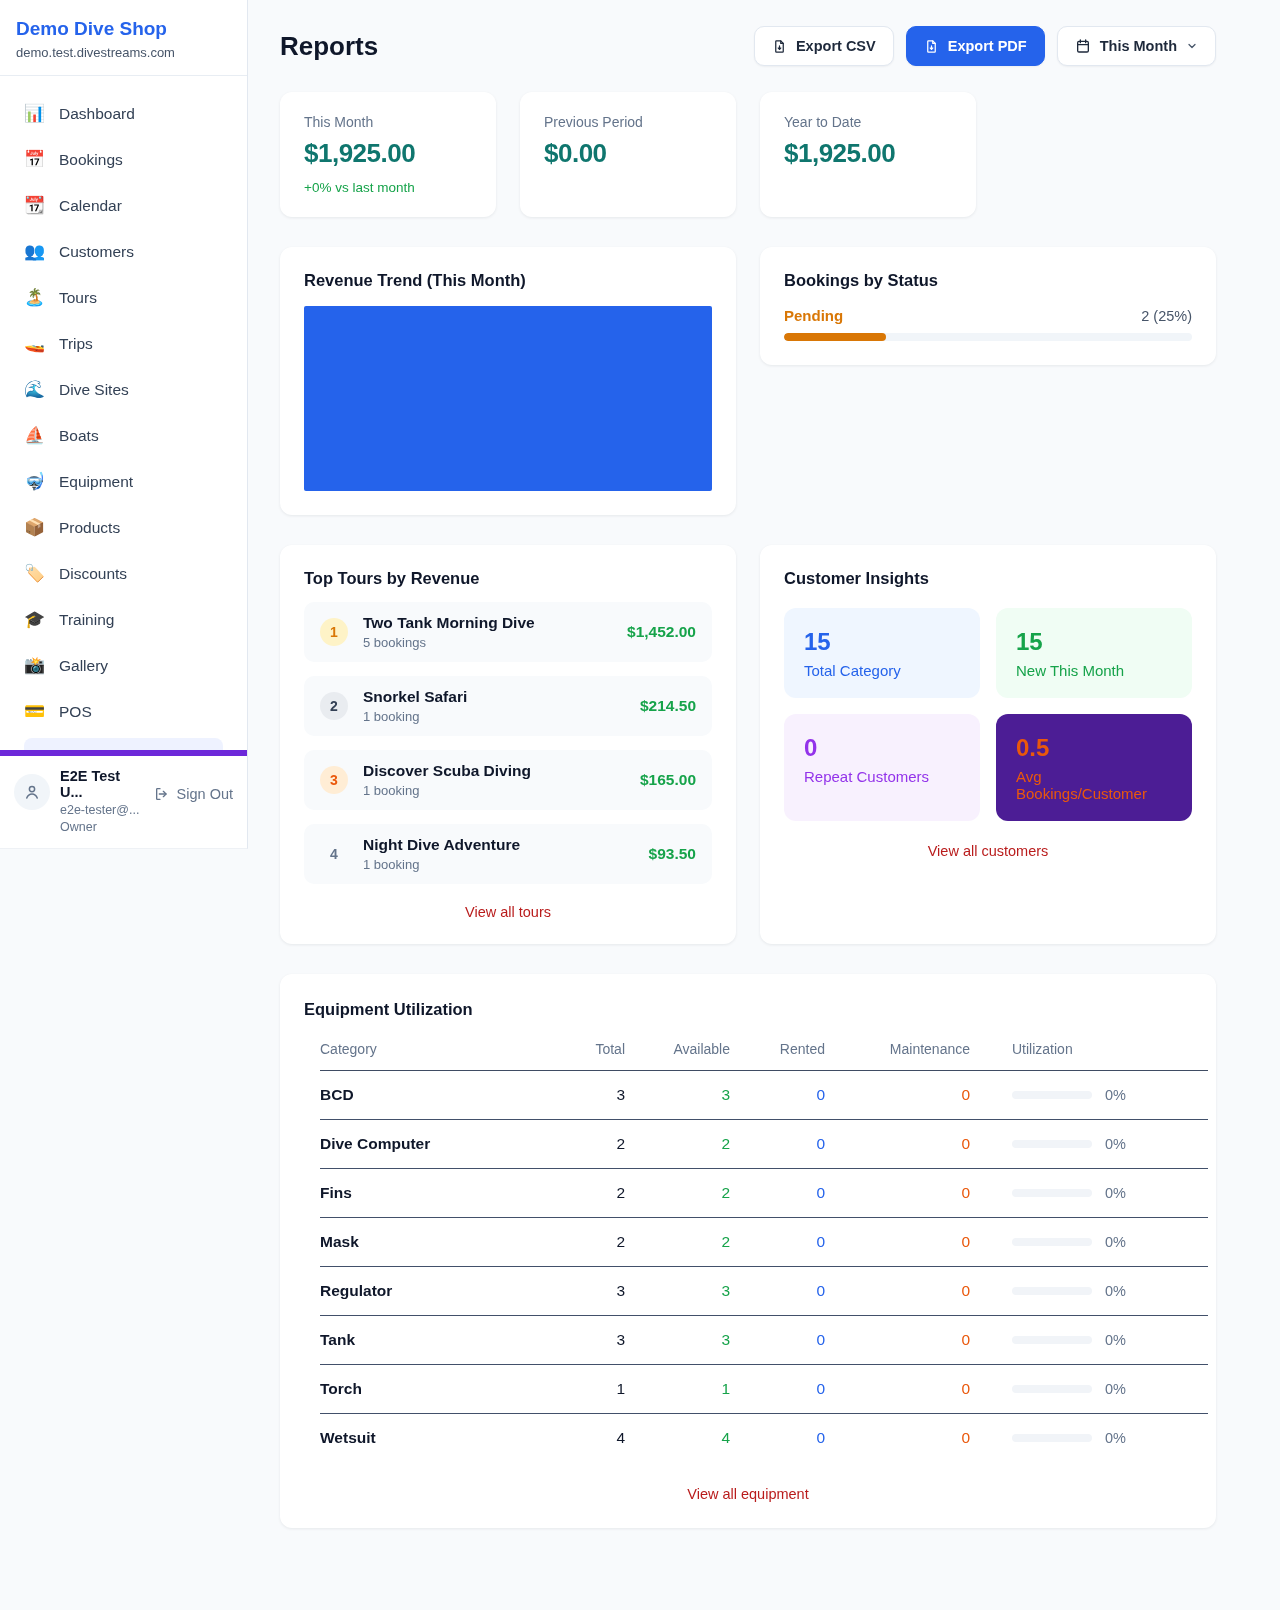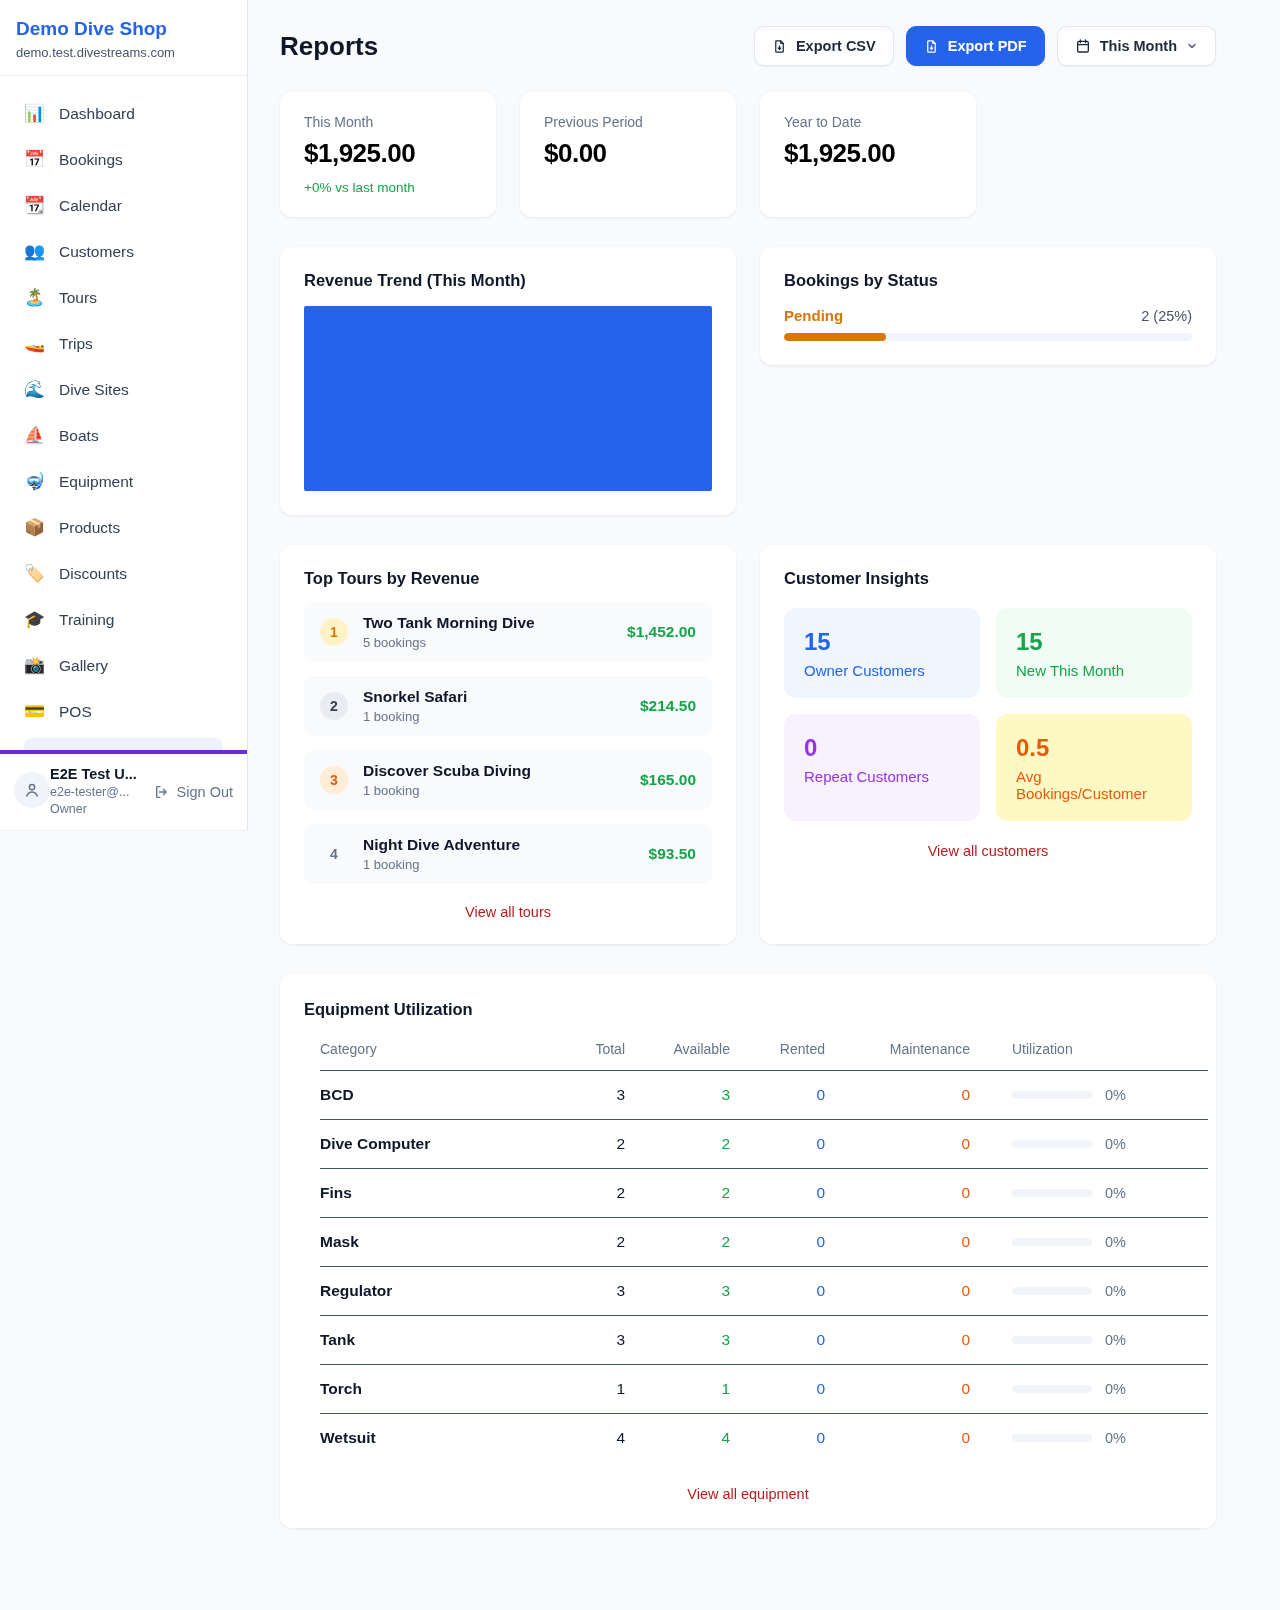--- a/index.html
+++ b/index.html
@@ -19,22 +19,22 @@
   .sidebar-divider { border-top:1px solid #e8edf3; }
   .nav { padding:18px 14px 0; }
   .nav-item {
     display:flex; align-items:center; gap:13px; padding:9px 10px;
     margin-bottom:7px; border-radius:8px; cursor:pointer;
   }
   .nav-icon { font-size:17px; width:22px; text-align:center; }
   .nav-label { font-size:15.5px; color:#334155; }
   .nav-active-peek { height:12px; background:#eef2ff; border-radius:8px 8px 0 0; margin:2px 10px 0; }
   .user-panel {
-    border-top:4px solid #6d28d9; padding:12px 14px 14px;
-    display:flex; align-items:flex-start; 
+    border-top:6px solid #6d28d9; padding:12px 14px 14px;
+    display:flex; align-items:flex-start; gap:10px;
   }
   .avatar {
     width:36px; height:36px; border-radius:50%; background:#f1f5f9;
     display:flex; align-items:center; justify-content:center; flex:0 0 36px; margin-top:6px;
   }
   .user-meta { flex:1; min-width:0; }
   .user-name { font-size:14.5px; font-weight:bold; color:#0f172a; }
   .user-email { font-size:12.5px; color:#64748b; margin-top:3px; }
   .user-role { font-size:12.5px; color:#64748b; margin-top:3px; }
   .signout { display:flex; align-items:center; gap:7px; color:#64748b; font-size:14.5px;
@@ -55,21 +55,21 @@
   
   .card {
     background:#fff; border-radius:12px;
     box-shadow:0 1px 3px rgba(15,23,42,.08);
   }
   .card-title { font-size:16.5px; font-weight:bold; color:#0f172a; }
   
   .stats-grid { display:grid; grid-template-columns:repeat(4,1fr); gap:24px; margin-top:26px; }
   .stat-card { padding:22px 24px; }
   .stat-label { font-size:14px; color:#64748b; }
-  .stat-value { font-size:26px; font-weight:bold; color:#000000; margin-top:8px; letter-spacing:-.5px; }
+  .stat-value { font-size:26px; font-weight:bold; color:#0f766e; margin-top:8px; letter-spacing:-.5px; }
   .stat-note { font-size:13.5px; color:#16a34a; margin-top:11px; }
   .stat-value-top { font-size:26px; font-weight:bold; color:#0f172a; letter-spacing:-.5px; }
   .stat-label-bottom { font-size:14px; color:#64748b; margin-top:8px; }
   
   .charts-grid { display:grid; grid-template-columns:1fr 1fr; gap:24px; margin-top:30px; align-items:start; }
   .chart-card { padding:24px; }
   .chart-block { height:185px; border-radius:2px; margin-top:16px; }
   .status-row-head { display:flex; justify-content:space-between; align-items:center; margin-top:17px; }
   .status-label { font-size:15px; font-weight:bold; }
   .status-count { font-size:14.5px; color:#475569; }
@@ -97,21 +97,21 @@
   .tour-amount { font-size:15.5px; font-weight:bold; color:#16a34a; white-space:nowrap; }
   .link { color:#b91c1c; font-size:14.5px; text-align:center; cursor:pointer; }
   .tours-link { margin-top:20px; }
   .tiles { display:grid; grid-template-columns:1fr 1fr; gap:16px; margin-top:20px; }
   .tile { border-radius:12px; padding:20px 20px 19px; }
   .tile-value { font-size:24px; font-weight:bold; }
   .tile-label { font-size:15px; margin-top:6px; }
   .tile-blue { background:#eff6ff; } .tile-blue .tile-value,.tile-blue .tile-label { color:#2563eb; }
   .tile-green { background:#f0fdf4; } .tile-green .tile-value,.tile-green .tile-label { color:#16a34a; }
   .tile-purple { background:#f8f1fe; } .tile-purple .tile-value,.tile-purple .tile-label { color:#9333ea; }
-  .tile-orange { background:#fef9c3; } .tile-orange .tile-value,.tile-orange .tile-label { color:#ea580c; }
+  .tile-orange { background:#4c1d95; } .tile-orange .tile-value,.tile-orange .tile-label { color:#ea580c; }
   .insights-link { margin-top:22px; }
   
   .equip-card { margin-top:30px; padding:26px 24px 26px; }
   table.equip { width:100%; border-collapse:collapse; margin-top:10px;margin-left:16px; }
   .equip th {
     font-size:14px; font-weight:normal; color:#64748b; text-align:right;
     padding:12px 0 13px; border-bottom:1px solid #3f4c63;
   }
   .equip th.col-cat, .equip th.col-util { text-align:left; }
   .equip th.col-util { padding-left:42px; }
@@ -329,21 +329,21 @@
       </div>
 
       <div class="link tours-link">View all tours</div>
     </div>
 
     <div class="card insights-card">
       <div class="card-title">Customer Insights</div>
       <div class="tiles">
         <div class="tile tile-blue">
           <div class="tile-value">15</div>
-          <div class="tile-label">Owner Customers</div>
+          <div class="tile-label">Total Category</div>
         </div>
         <div class="tile tile-green">
           <div class="tile-value">15</div>
           <div class="tile-label">New This Month</div>
         </div>
         <div class="tile tile-purple">
           <div class="tile-value">0</div>
           <div class="tile-label">Repeat Customers</div>
         </div>
         <div class="tile tile-orange">

